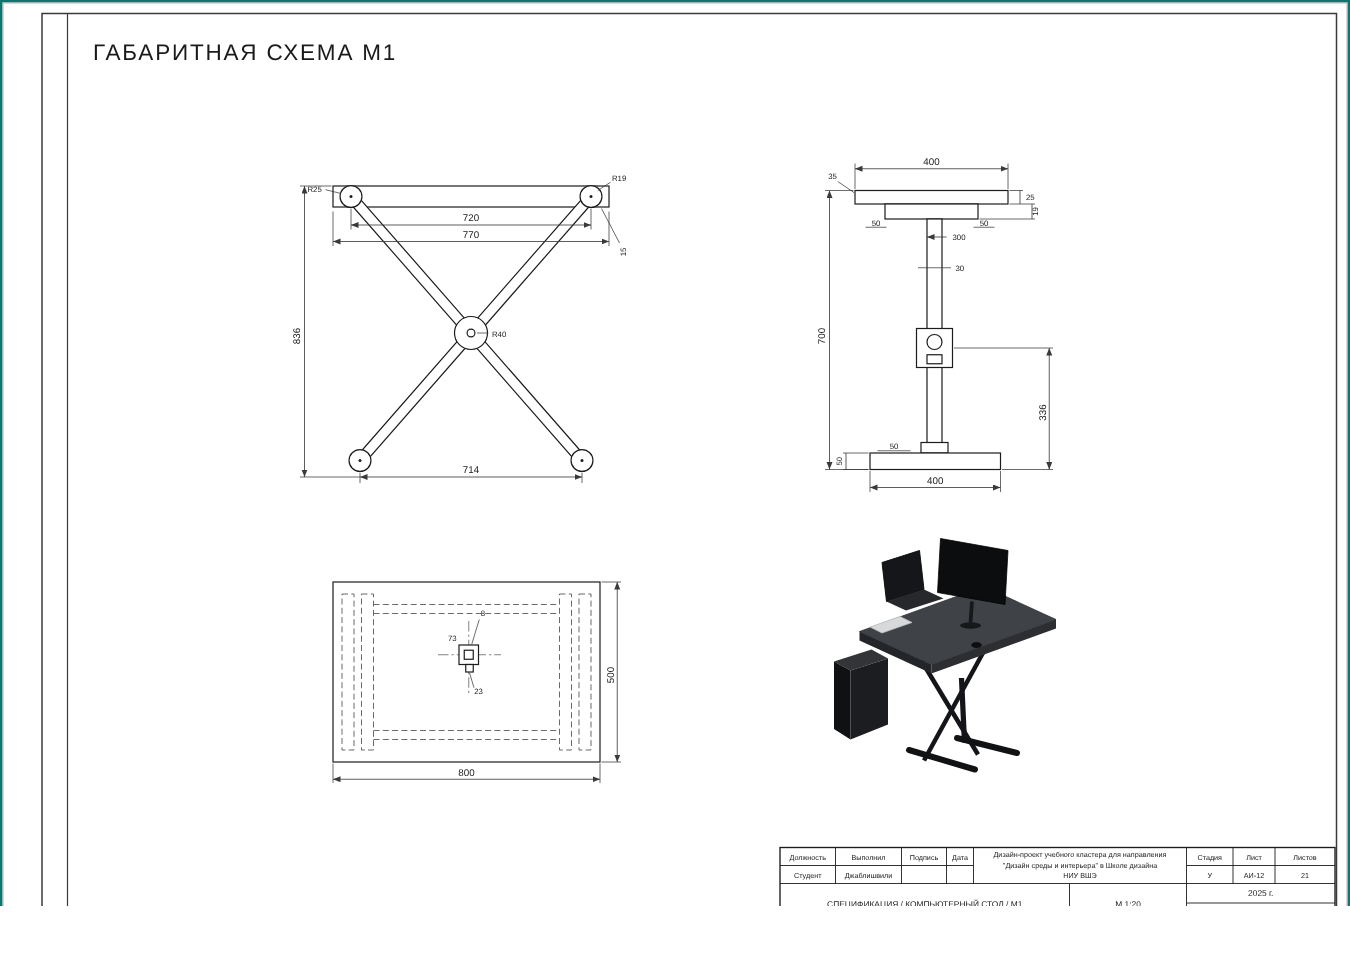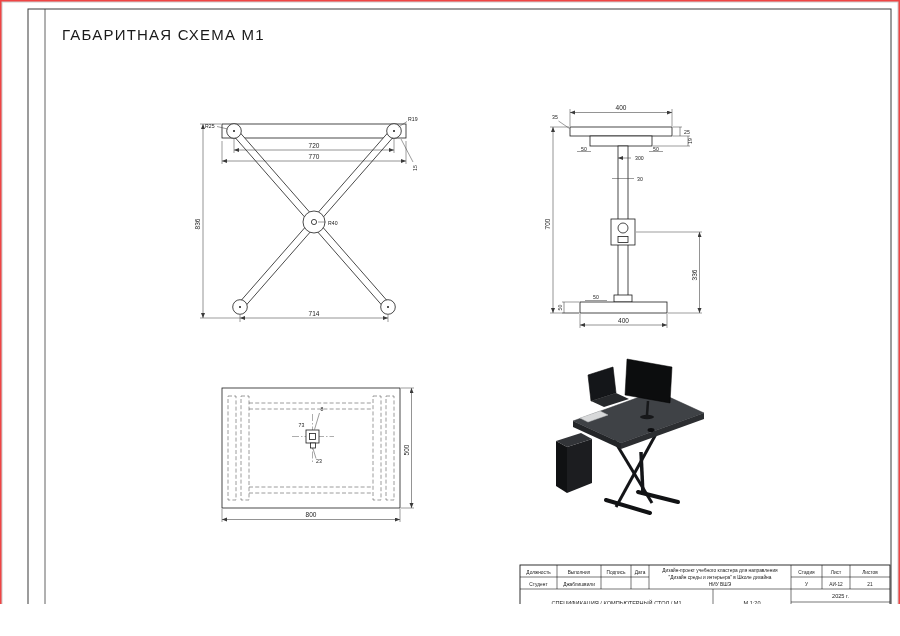--- a/index.html
+++ b/index.html
@@ -1,16 +1,16 @@
 <!DOCTYPE html>
 <html><head>
 <meta charset="utf-8">
 <style>
   html,body { margin:0; padding:0; background:#ffffff; }
-  .sheet { width:900px; height:604px; position:relative; background:#ef4444; }
+  .sheet { width:900px; height:604px; position:relative; background:#0f766e; }
   svg { display:block; }
   text { font-family:"Liberation Sans", sans-serif; fill:#1c1c1c; }
   .page-title { font-size:15px; letter-spacing:1.2px; fill:#1a1a1a; }
   .fw   { fill:#ffffff; stroke:#1c1c1c; stroke-width:.8; }
   .thin { stroke:#3a3a3a; stroke-width:.5; fill:none; }
   .dim  { stroke:#3a3a3a; stroke-width:.55; fill:none; }
   .dash { stroke:#4a4a4a; stroke-width:.55; fill:none; stroke-dasharray:4 2.2; }
   .dashdot { stroke:#5a5a5a; stroke-width:.5; fill:none; stroke-dasharray:7 2 1.5 2; }
   .dtx   { font-size:6.5px; text-anchor:middle; }
   .dtx-s { font-size:5.2px; text-anchor:middle; }

